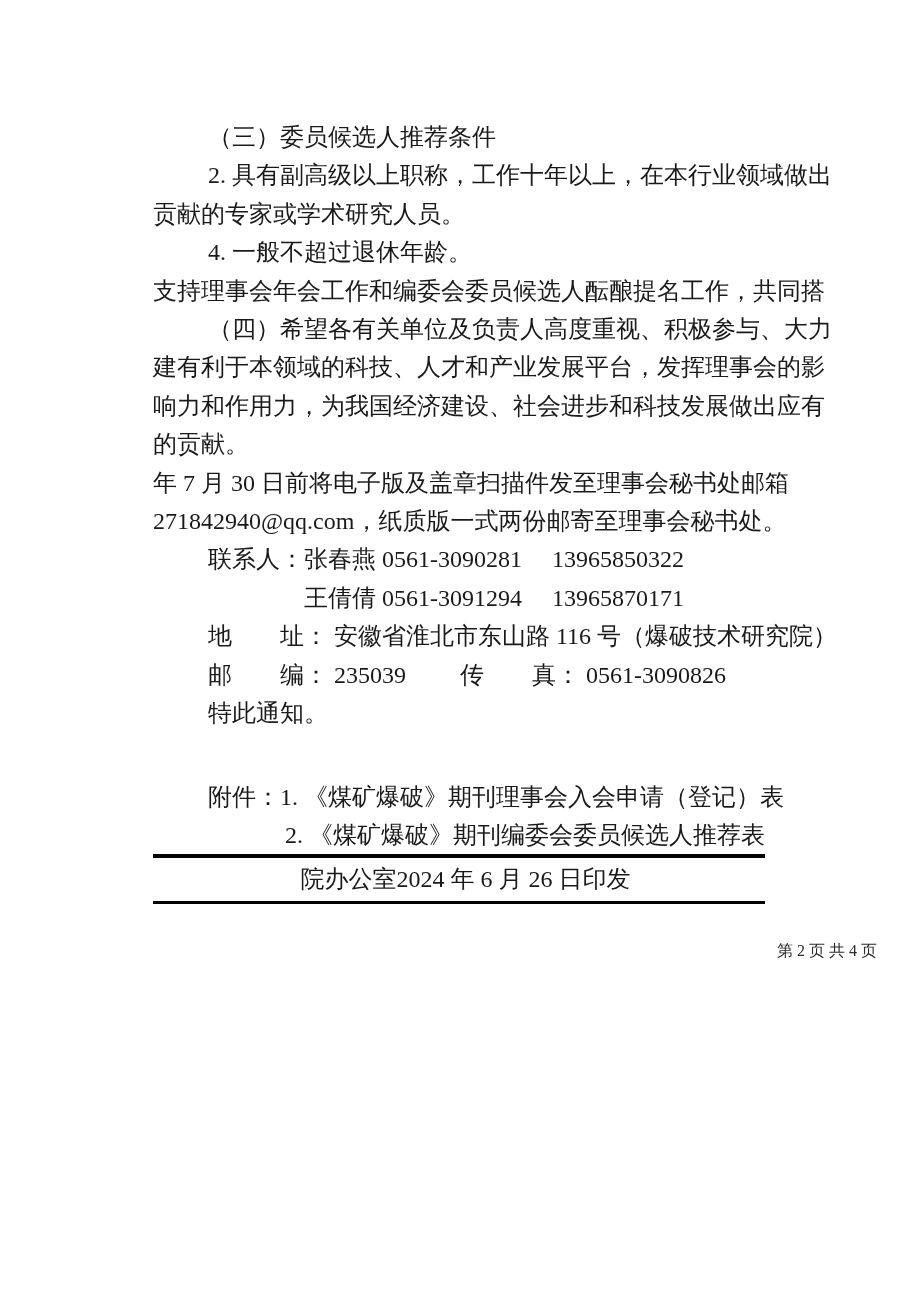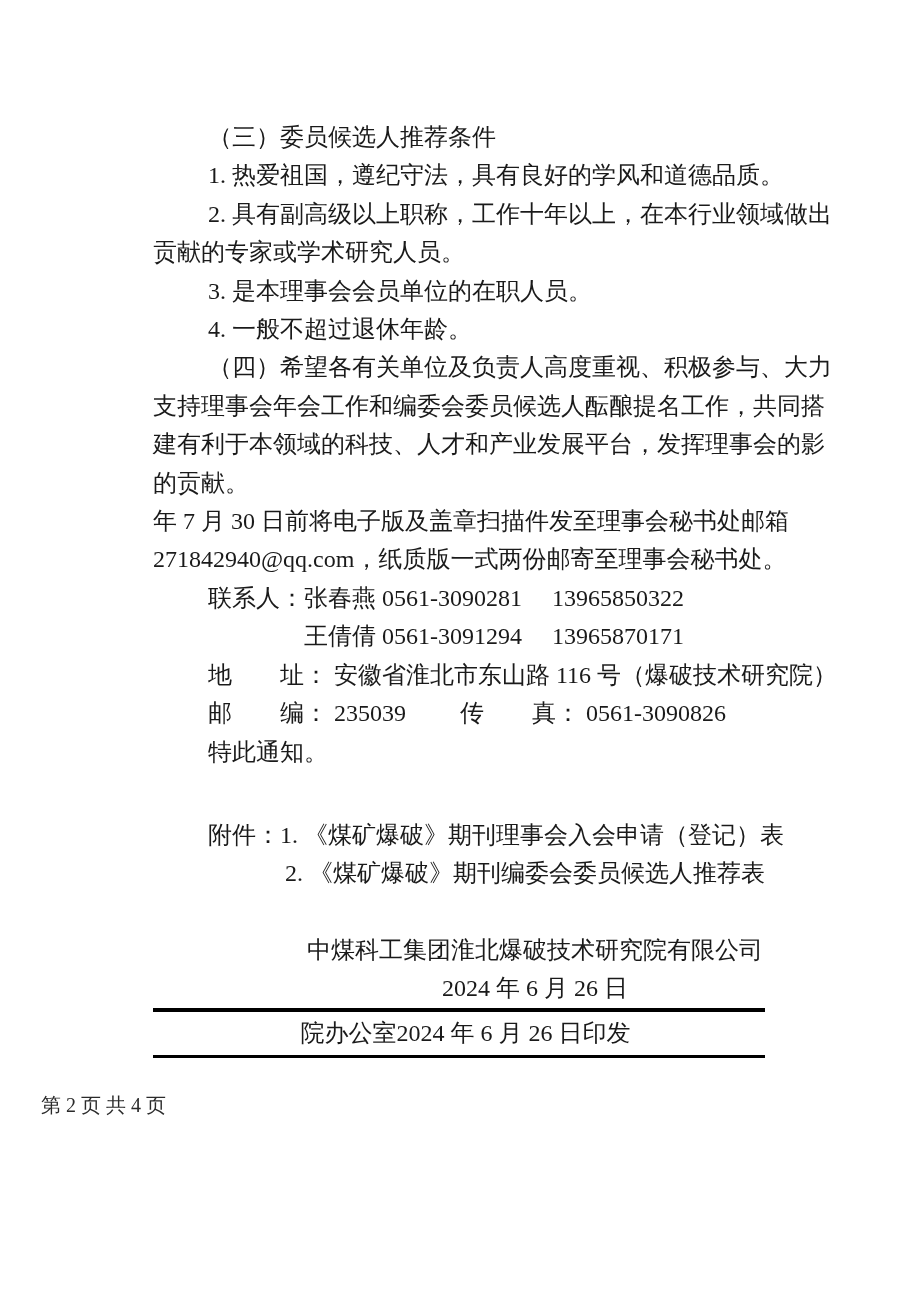--- a/index.html
+++ b/index.html
@@ -13,55 +13,50 @@
   .ind{padding-left:55px;}
   .attach{margin-top:45px;text-align:right;}
   .a2{padding-left:132px;}
   .sig{margin-top:38px;width:fit-content;margin-left:auto;margin-right:2px;text-align:center;}
   .imprint{
     margin:0 112px;display:flex;justify-content:center;align-items:center;
     border-top:4px solid #000;border-bottom:3px solid #000;
     height:43px;padding:0 17px 0 30px;
   }
   .imprint .ln{line-height:43px;}
-  .pagenum{margin-top:37px;text-align:left;font-size:20px;line-height:20px;color:#2a2a2a;white-space:pre;}
+  .pagenum{margin-top:37px;text-align:right;font-size:16px;line-height:20px;color:#2a2a2a;white-space:pre;}
 </style>
 </head>
 <body>
 
 <div class="page">
   <div class="content">
 
     <div class="ln ind">（三）委员候选人推荐条件</div>
-    <div class="ln ind">1. 热爱祖国，遵纪守法，具有良好的学风和道德品质。</div>
     <div class="ln ind">2. 具有副高级以上职称，工作十年以上，在本行业领域做出</div>
     <div class="ln">贡献的专家或学术研究人员。</div>
-    <div class="ln ind">3. 是本理事会会员单位的在职人员。</div>
     <div class="ln ind">4. 一般不超过退休年龄。</div>
+    <div class="ln">支持理事会年会工作和编委会委员候选人酝酿提名工作，共同搭</div>
     <div class="ln ind">（四）希望各有关单位及负责人高度重视、积极参与、大力</div>
-    <div class="ln">支持理事会年会工作和编委会委员候选人酝酿提名工作，共同搭</div>
     <div class="ln">建有利于本领域的科技、人才和产业发展平台，发挥理事会的影</div>
+    <div class="ln">响力和作用力，为我国经济建设、社会进步和科技发展做出应有</div>
     <div class="ln">的贡献。</div>
     <div class="ln">年 7 月 30 日前将电子版及盖章扫描件发至理事会秘书处邮箱</div>
     <div class="ln">271842940@qq.com，纸质版一式两份邮寄至理事会秘书处。</div>
     <div class="ln ind">联系人：张春燕 0561-3090281　 13965850322</div>
     <div class="ln ind">　　　　王倩倩 0561-3091294　 13965870171</div>
     <div class="ln ind">地　　址： 安徽省淮北市东山路 116 号（爆破技术研究院）</div>
     <div class="ln ind">邮　　编： 235039　　 传　　真： 0561-3090826</div>
     <div class="ln ind">特此通知。</div>
 
     <div class="attach">
       <div class="ln ind">附件：1. 《煤矿爆破》期刊理事会入会申请（登记）表</div>
       <div class="ln a2">2. 《煤矿爆破》期刊编委会委员候选人推荐表</div>
     </div>
 
-    <div class="sig">
-      <div class="ln">中煤科工集团淮北爆破技术研究院有限公司</div>
-      <div class="ln">2024 年 6 月 26 日</div>
-    </div>
 
   </div>
 
   <div class="imprint">
     <span class="ln">院办公室</span>
     <span class="ln">2024 年 6 月 26 日印发</span>
   </div>
 
   <div class="pagenum">第 2 页 共 4 页</div>
 </div>

